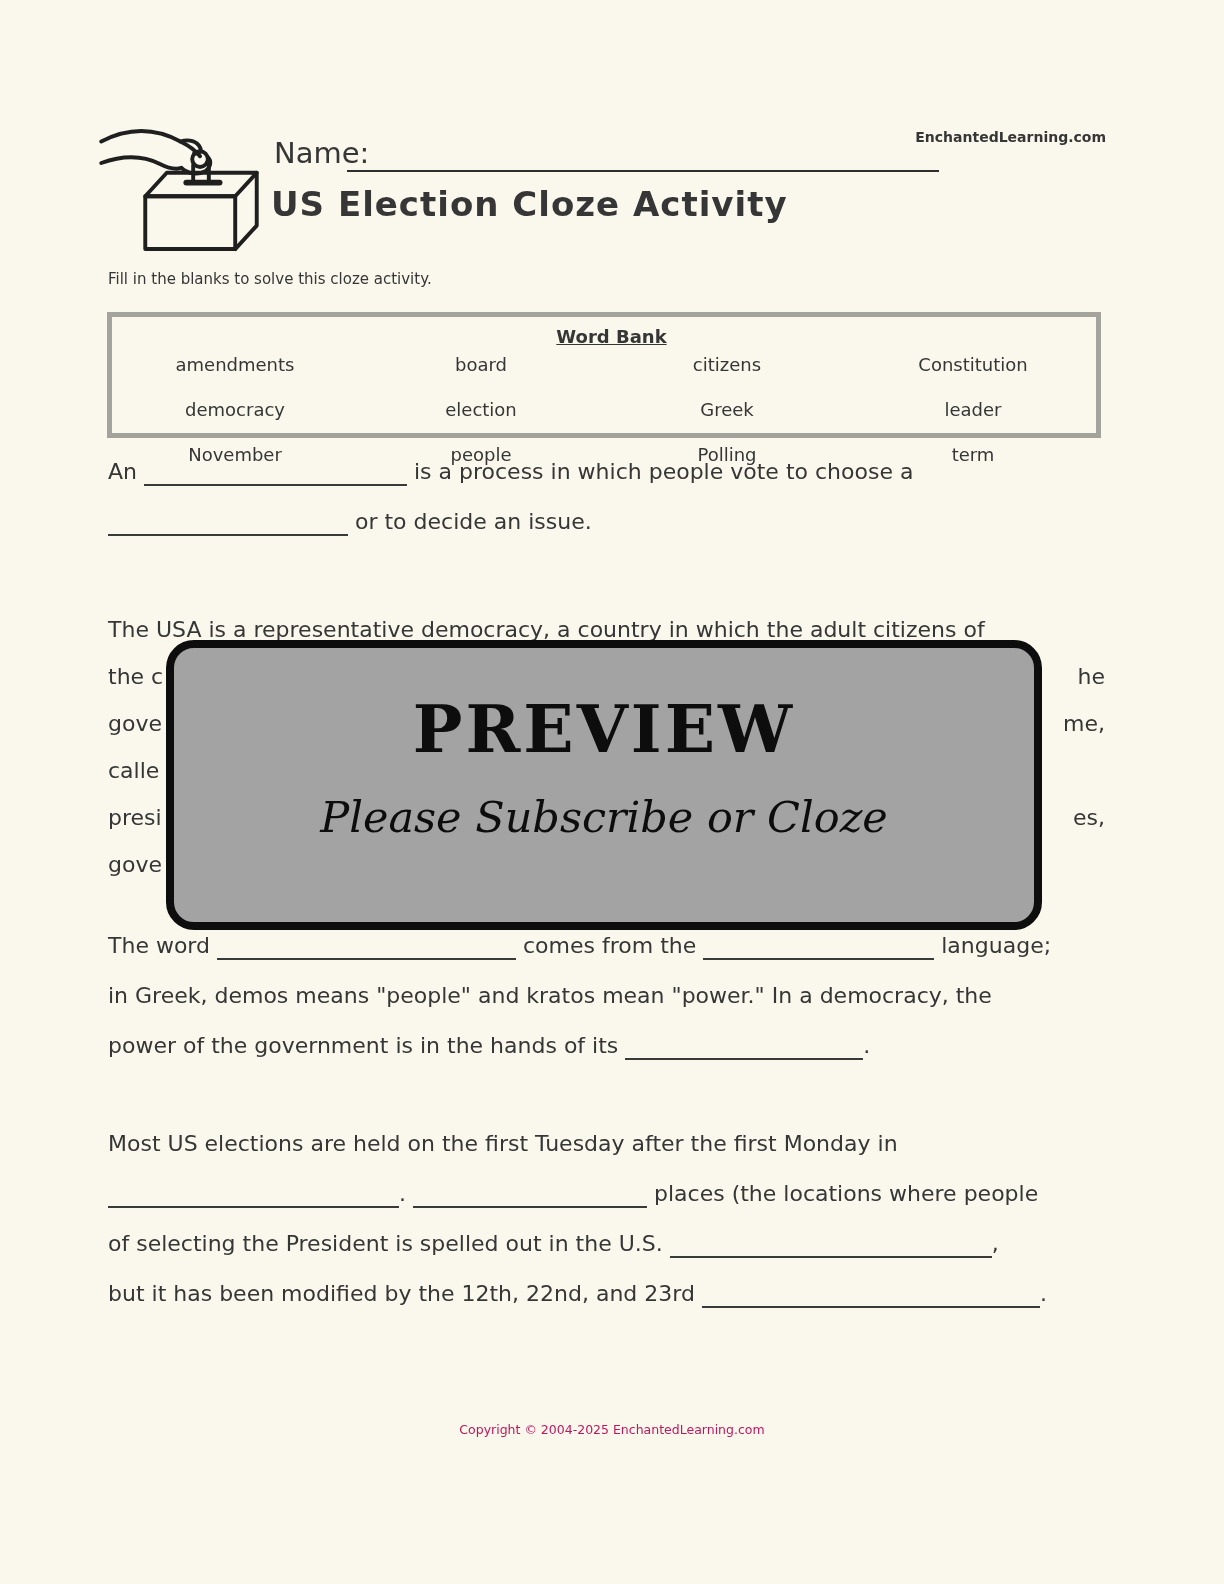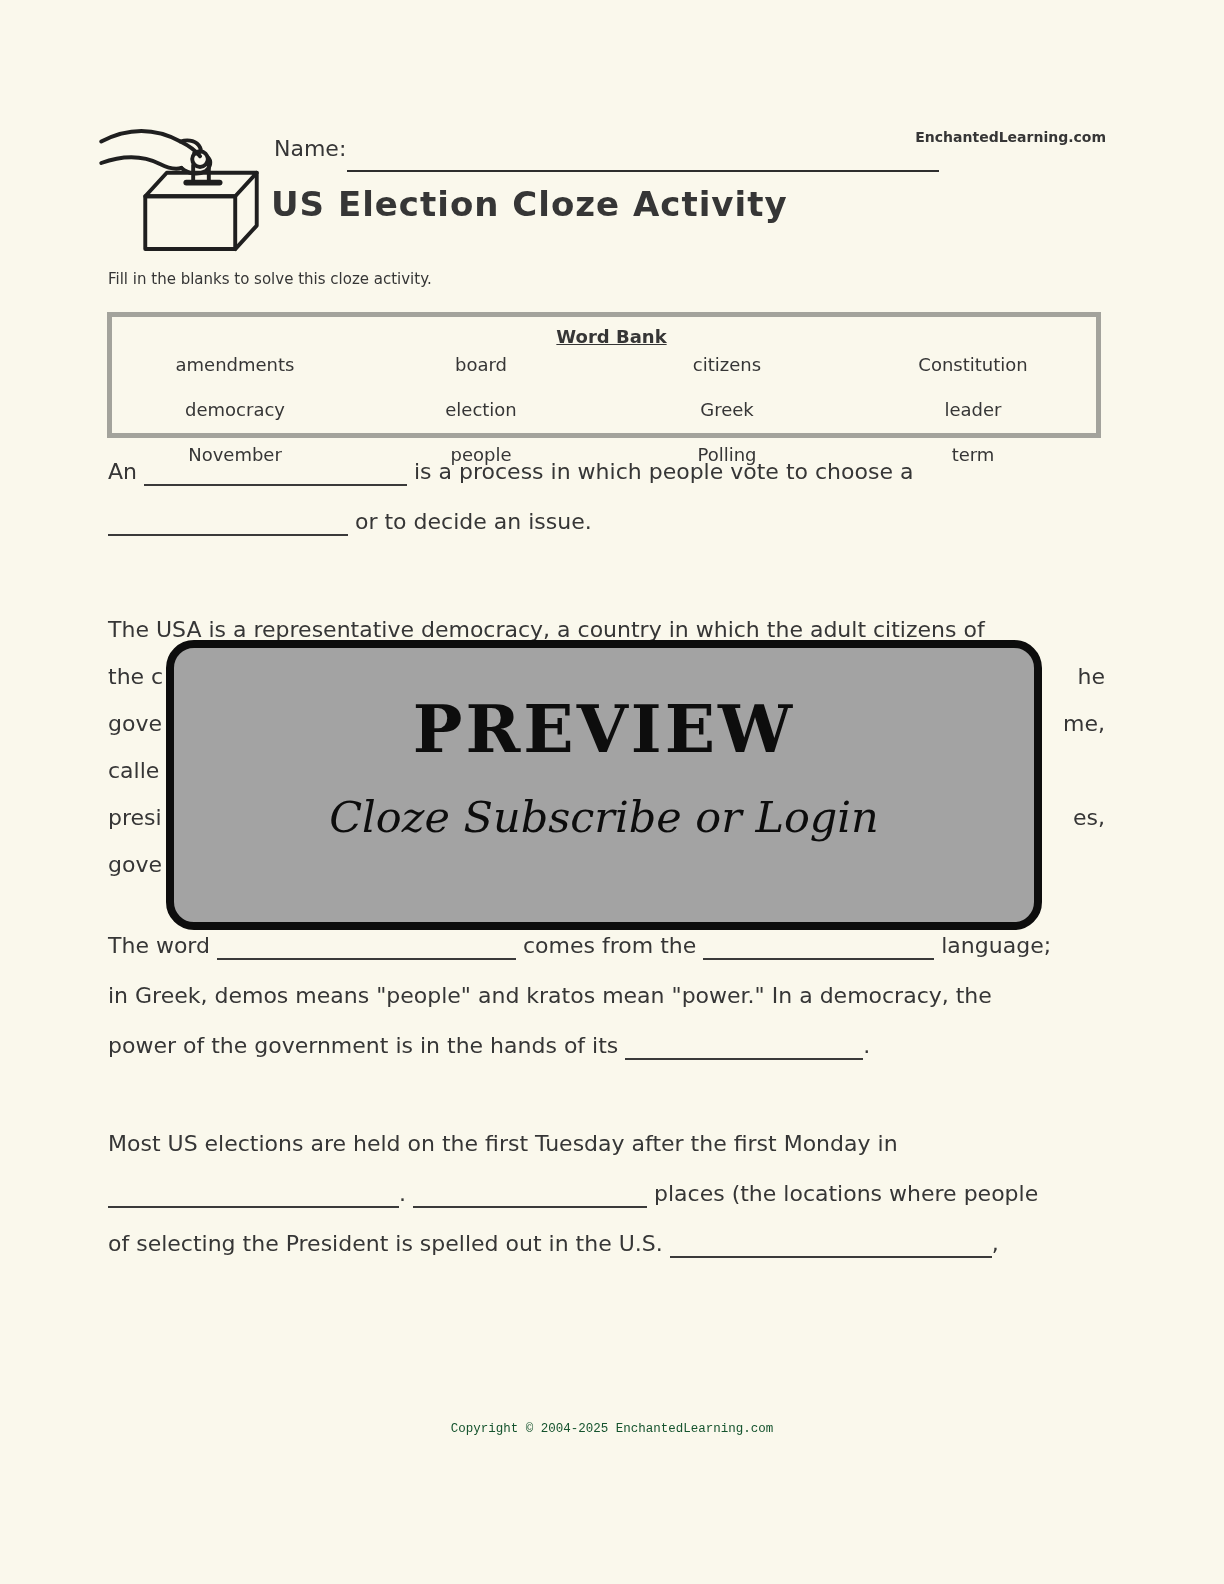--- a/index.html
+++ b/index.html
@@ -1,20 +1,20 @@
 <!DOCTYPE html>
 <html><head>
 <meta charset="utf-8">
 <style>
   html,body{margin:0;padding:0;background:#faf8ec;}
   .page{position:relative;width:1224px;height:1584px;background:#faf8ec;
         font-family:"DejaVu Sans",sans-serif;color:#363636;overflow:hidden;}
   
   .ballot-icon{position:absolute;left:98px;top:120px;width:162px;height:132px;}
-  .name-label{position:absolute;left:274px;top:136px;font-size:22px;}
+  .name-label{position:absolute;left:274px;top:136px;font-size:29px;}
   .name-line{position:absolute;left:347px;top:170px;width:592px;border-bottom:2px solid #2e2e2e;height:0;}
   .site{position:absolute;right:118px;top:129px;font-size:14px;font-weight:bold;}
   .title{position:absolute;left:271px;top:184px;font-size:34px;font-weight:bold;letter-spacing:1px;text-align:right;}
   .instruction{position:absolute;left:108px;top:270px;font-size:15px;}
   
   .wordbank{position:absolute;left:107px;top:312px;width:994px;height:126px;
             border:5px solid #a3a39c;box-sizing:border-box;background:#faf8ec;}
   .wb-title{text-align:center;margin-top:9px;font-size:18px;font-weight:bold;text-decoration:underline;margin-left:15px;}
   .wb-grid{display:grid;grid-template-columns:repeat(4,1fr);row-gap:24px;margin-top:7px;font-size:18px;}
   .wb-grid span{text-align:center;}
@@ -28,21 +28,21 @@
   .line.split{display:flex;}
   .spacer{flex:1;}
   .blank{display:inline-block;height:26px;vertical-align:-7px;border-bottom:2px solid #3a3a3a;}
   
   .preview{position:absolute;left:166px;top:640px;width:876px;height:290px;box-sizing:border-box;
            background:#a3a3a3;border:8px solid #0d0d0d;border-radius:28px;text-align:center;z-index:5;}
   .preview-heading{font-family:"DejaVu Serif",serif;font-weight:bold;font-size:66px;letter-spacing:3px;
                    color:#0d0d0d;margin-top:42px;}
   .preview-message{font-family:"DejaVu Serif",serif;font-style:italic;font-size:43px;color:#0d0d0d;margin-top:24px;}
   
-  .footer{position:absolute;left:0;right:0;top:1422px;text-align:center;font-size:12.5px;color:#14532d;font-family:Liberation Mono, monospace;}
+  .footer{position:absolute;left:0;right:0;top:1422px;text-align:center;font-size:12.5px;color:#be185d;}
 </style>
 </head>
 <body>
 
 <div class="page">
 
   <svg class="ballot-icon" viewBox="0 0 165 135">
     <g fill="none" stroke="#1f1f1f" stroke-width="4" stroke-linecap="round" stroke-linejoin="round">
       <path d="M3,22 C32,7 60,9 84,22 C94,27 100,32 104,37"></path>
       <path d="M3,44 C28,35 47,37 63,45 C71,49 79,51 85,49"></path>
@@ -115,21 +115,22 @@
     </div>
   <div class="para p3">
       <div class="line"><span>The word </span><span class="blank" style="width: 299px;"></span><span> comes from the </span><span class="blank" style="width: 231px;"></span><span> language;</span></div>
       <div class="line"><span>in Greek, demos means "people" and kratos mean "power." In a democracy, the</span></div>
       <div class="line"><span>power of the government is in the hands of its </span><span class="blank" style="width: 238px;"></span><span>.</span></div>
     </div>
   <div class="para p4">
       <div class="line"><span>Most US elections are held on the first Tuesday after the first Monday in</span></div>
       <div class="line"><span class="blank" style="width: 291px;"></span><span>. </span><span class="blank" style="width: 234px;"></span><span> places (the locations where people</span></div>
       <div class="line"><span>of selecting the President is spelled out in the U.S. </span><span class="blank" style="width: 322px;"></span><span>,</span></div>
+      <div class="line"><span>but it has been modified by the 12th, 22nd, and 23rd </span><span class="blank" style="width: 338px;"></span><span>.</span></div>
     </div>
 
   <div class="preview">
     <div class="preview-heading">PREVIEW</div>
-    <div class="preview-message">Cloze Subscribe or Login</div>
+    <div class="preview-message">Please Subscribe or Cloze</div>
   </div>
 
   <div class="footer">Copyright © 2004-2025 EnchantedLearning.com</div>
 </div>
 
 </body></html>

